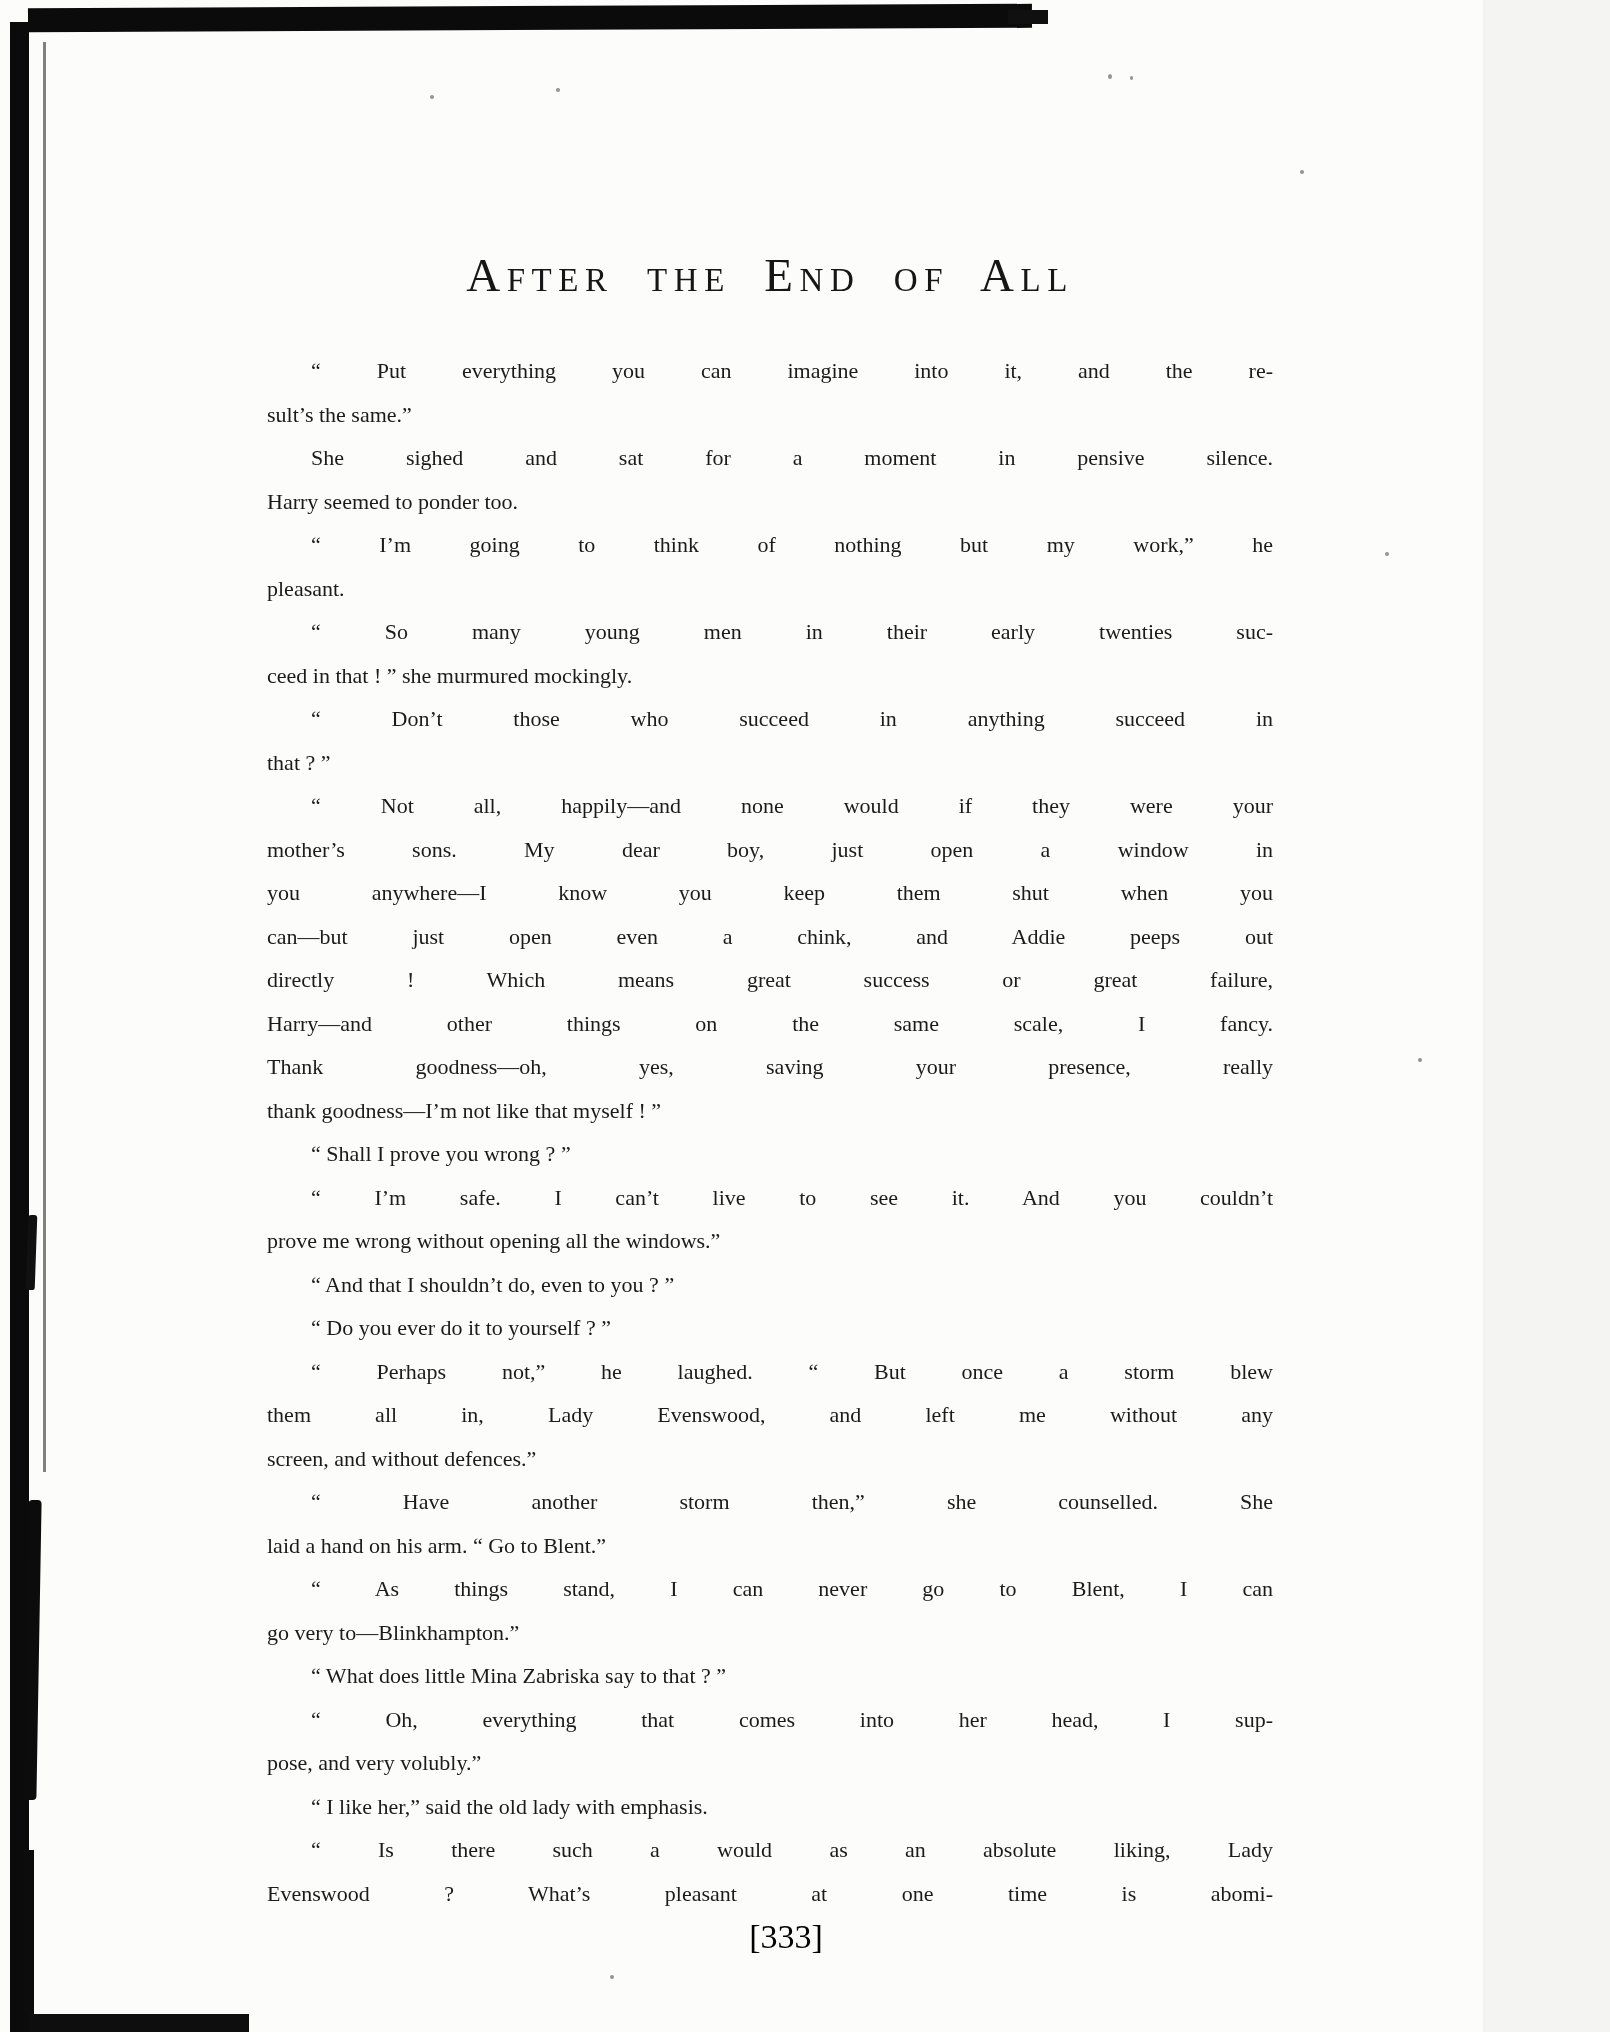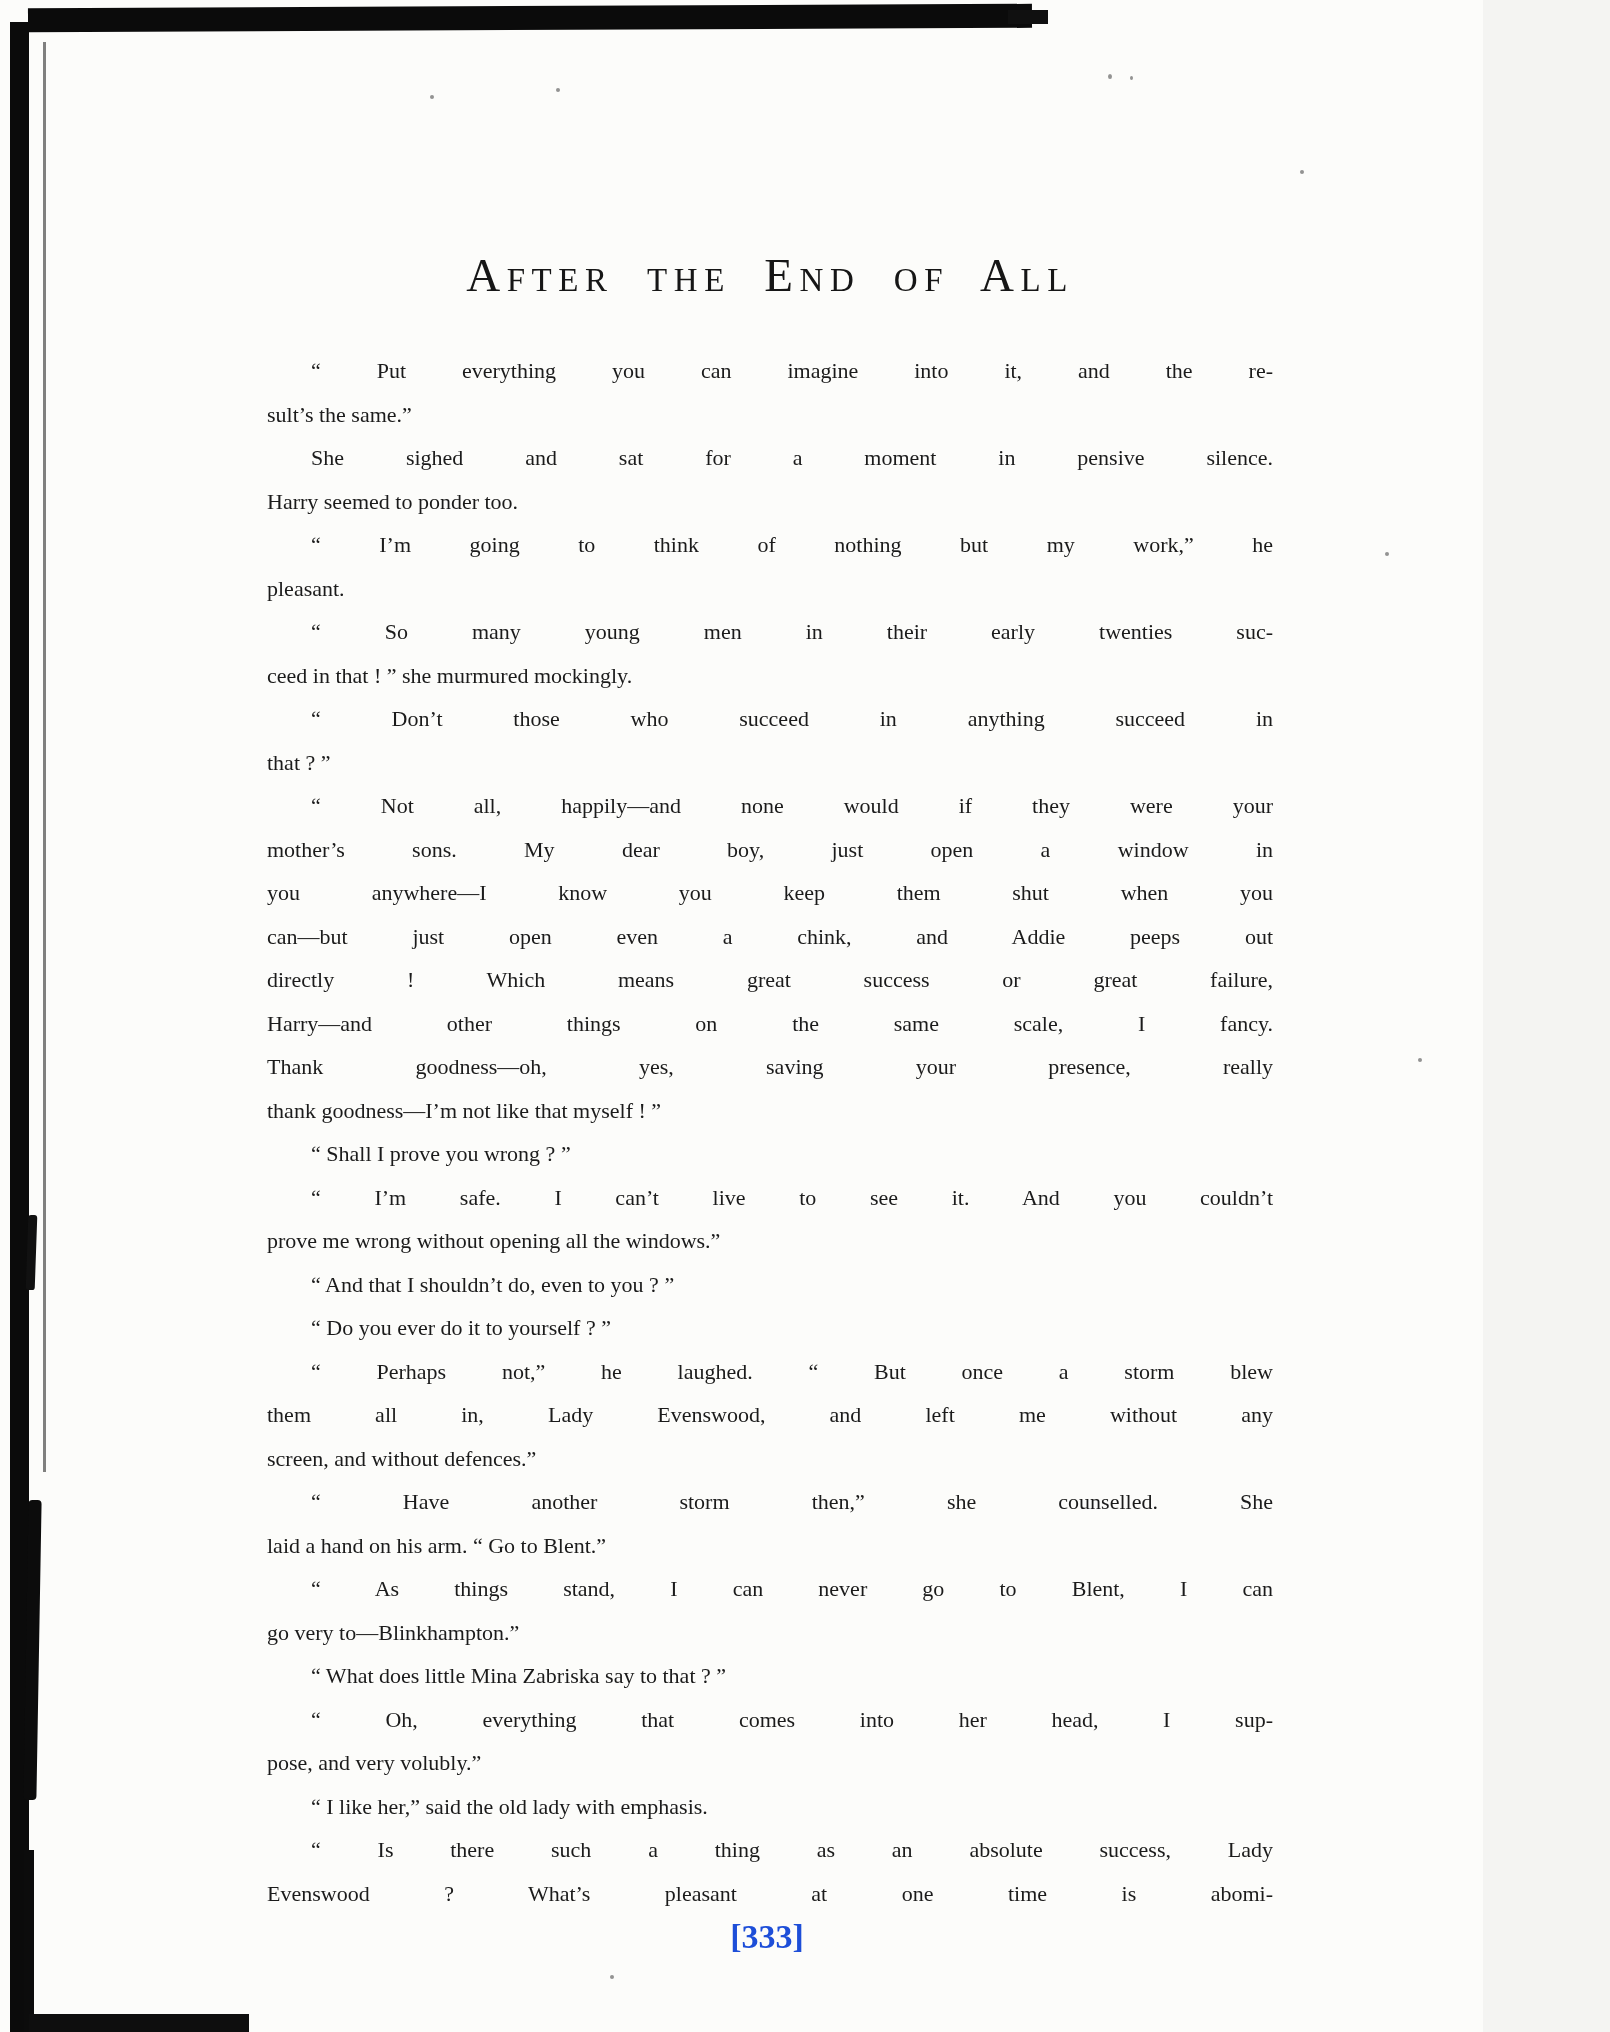--- a/index.html
+++ b/index.html
@@ -100,26 +100,25 @@
     width: 1006px;
     font-size: 22px;
     line-height: 43.5px;
     color: #1b1b1b;
   }
   .line { text-align: left; }
   .line.j { text-align: justify; text-align-last: justify; }
   .line.indent { text-indent: 44px; }
   .page-number {
     position: absolute;
-    left: 264px; top: 1918px;
+    left: 283px; top: 1918px;
     width: 1006px;
     text-align: center;
     font-size: 34px;
-    color: #1d4ed8;
-    font-weight: bold;
+    color: #000000;
   }
 </style>
 </head>
 <body>
 
 <div class="scan">
 
   <div class="edge-top"></div>
   <div class="edge-top-nub"></div>
   <div class="edge-left"></div>
@@ -170,19 +169,19 @@
       <div class="line j">them all in, Lady Evenswood, and left me without any</div>
       <div class="line">screen, and without defences.”</div>
       <div class="line indent j">“ Have another storm then,” she counselled. She</div>
       <div class="line">laid a hand on his arm. “ Go to Blent.”</div>
       <div class="line indent j">“ As things stand, I can never go to Blent, I can</div>
       <div class="line">go very to—Blinkhampton.”</div>
       <div class="line indent">“ What does little Mina Zabriska say to that ? ”</div>
       <div class="line indent j">“ Oh, everything that comes into her head, I sup-</div>
       <div class="line">pose, and very volubly.”</div>
       <div class="line indent">“ I like her,” said the old lady with emphasis.</div>
-      <div class="line indent j">“ Is there such a thing as an absolute success, Lady</div>
+      <div class="line indent j">“ Is there such a would as an absolute liking, Lady</div>
       <div class="line j">Evenswood ? What’s pleasant at one time is abomi-</div>
     </div>
 
   <div class="page-number">[333]</div>
 
 </div>
 
 </body></html>

